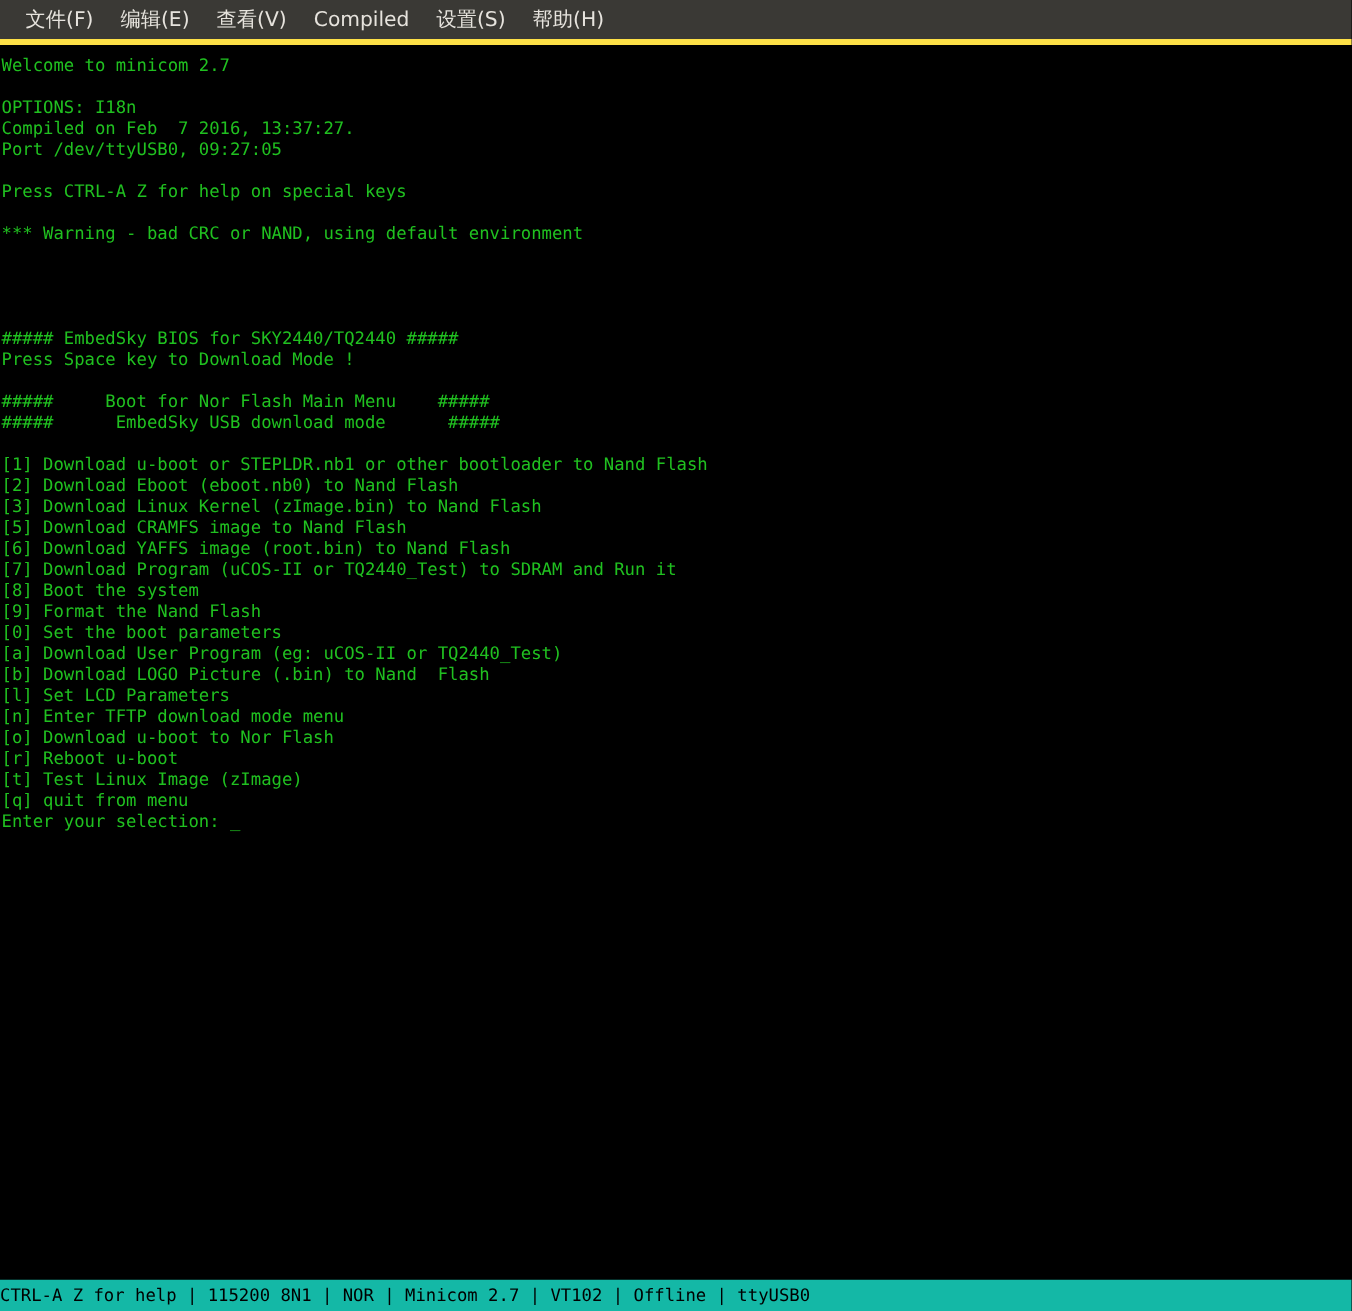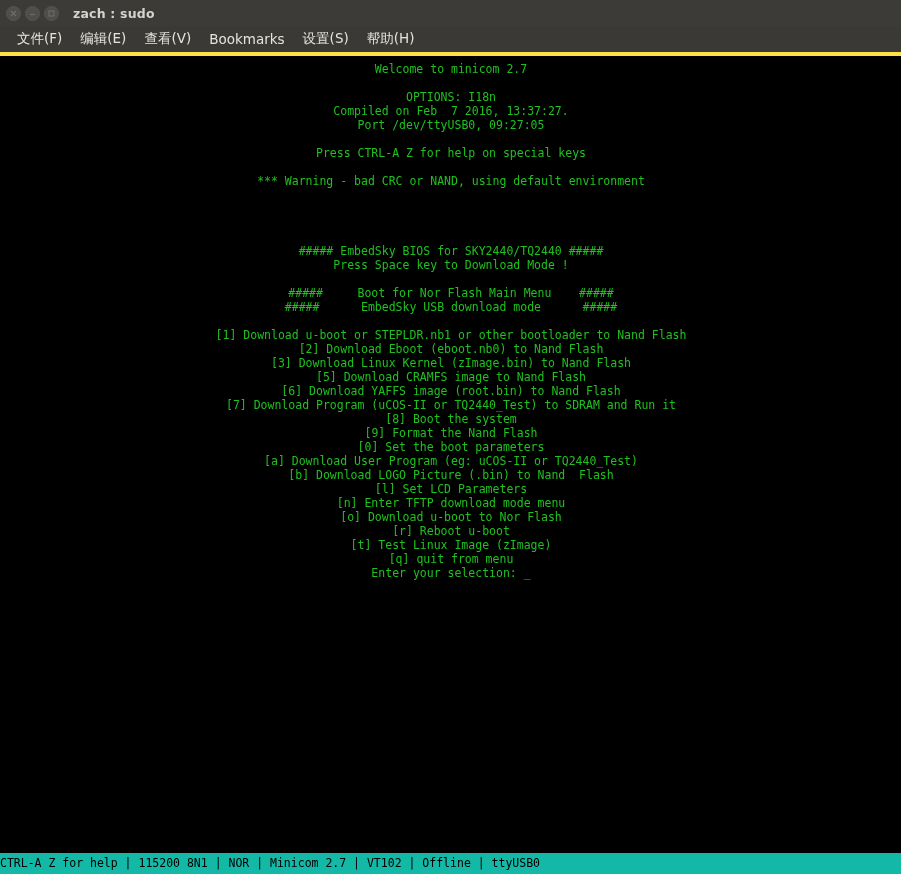--- a/index.html
+++ b/index.html
@@ -116,51 +116,31 @@
     line-height: 21px;
     white-space: pre;
     overflow: hidden;
   }
 </style>
 </head>
 <body>
 
 <div id="window">
 
-  <div id="titlebar">
-    <div id="window-controls">
-      <div class="wbtn">
-        <svg width="7" height="7" viewBox="0 0 7 7">
-          <path d="M1 1 L6 6 M6 1 L1 6" stroke="#6e6c66" stroke-width="1.2" fill="none"></path>
-        </svg>
-      </div>
-      <div class="wbtn">
-        <svg width="7" height="7" viewBox="0 0 7 7">
-          <path d="M1 4.5 L6 4.5" stroke="#6e6c66" stroke-width="1.2" fill="none"></path>
-        </svg>
-      </div>
-      <div class="wbtn">
-        <svg width="7" height="7" viewBox="0 0 7 7">
-          <rect x="1" y="1" width="5" height="5" stroke="#6e6c66" stroke-width="1.1" fill="none"></rect>
-        </svg>
-      </div>
-    </div>
-    <div id="window-title">zach : sudo</div>
-  </div>
 
   <div id="menubar">
     <div class="menu-item">文件(F)</div>
     <div class="menu-item">编辑(E)</div>
     <div class="menu-item">查看(V)</div>
-    <div class="menu-item">Bookmarks</div>
+    <div class="menu-item">Compiled</div>
     <div class="menu-item">设置(S)</div>
     <div class="menu-item">帮助(H)</div>
   </div>
 
-  <div id="terminal" style="background: rgb(0, 0, 0); text-align: center;">
+  <div id="terminal" style="background: rgb(0, 0, 0);">
     <pre id="term-text" style="color: rgb(32, 192, 32);">Welcome to minicom 2.7
 
 OPTIONS: I18n
 Compiled on Feb  7 2016, 13:37:27.
 Port /dev/ttyUSB0, 09:27:05
 
 Press CTRL-A Z for help on special keys
 
 *** Warning - bad CRC or NAND, using default environment
 

